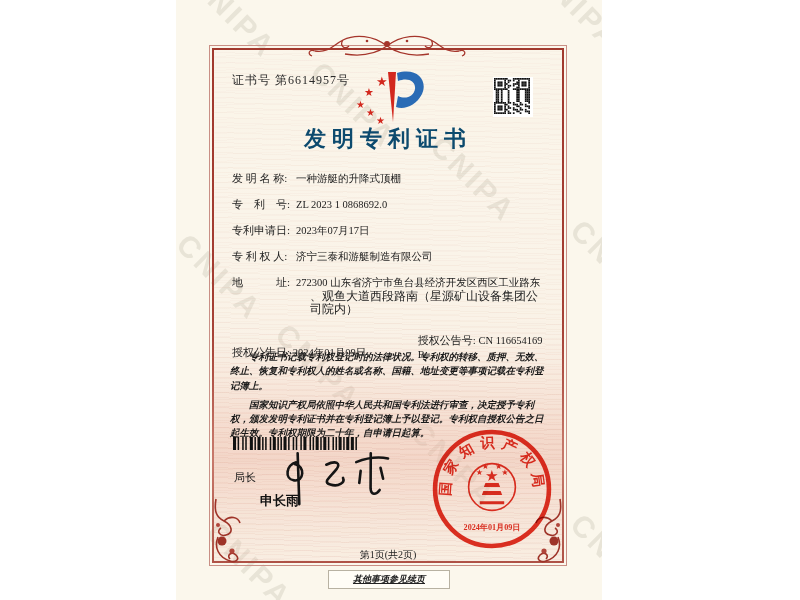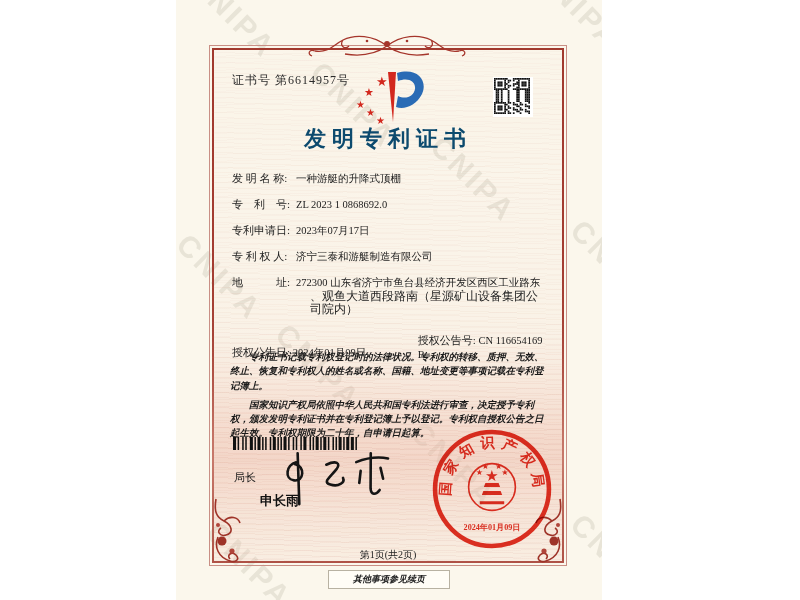--- a/index.html
+++ b/index.html
@@ -45,21 +45,21 @@
   .barcode svg{width:127px;height:13px;display:block;}
   .signer-title{position:absolute;left:58px;top:470px;font-family:"Liberation Sans",sans-serif;
     font-weight:normal;font-size:11px;color:#111;}
   .signer-name{position:absolute;left:58px;top:492px;font-family:"Liberation Sans",sans-serif;
     font-weight:bold;font-size:13px;color:#111;margin-left:26px;}
   .signature{position:absolute;left:103px;top:446px;width:122px;height:64px;transform:rotate(-3deg);}
   .seal{position:absolute;left:255px;top:428px;width:122px;height:122px;mix-blend-mode:multiply;opacity:.96;}
   .page-no{position:absolute;left:33px;top:548px;width:358px;text-align:center;font-size:10px;color:#222;}
   .cont-box{position:absolute;left:152px;top:570px;width:120px;text-align:center;
     border:1px solid #b8b2a2;background:#fffdf6;padding:2px 0;
-    font-size:9px;font-style:italic;font-weight:600;color:#222;}
+    font-size:9px;font-style:italic;font-weight:600;color:#222;text-decoration:underline;}
   .ornament-top{position:absolute;left:119px;top:32px;width:185px;height:30px;}
   .corner{position:absolute;width:30px;height:66px;}
   .corner.bl{left:36px;top:497px;}
   .corner.br{left:358px;top:497px;transform:scaleX(-1);}
 </style>
 </head>
 <body>
 
 <div id="canvas">
   <div class="paper">

